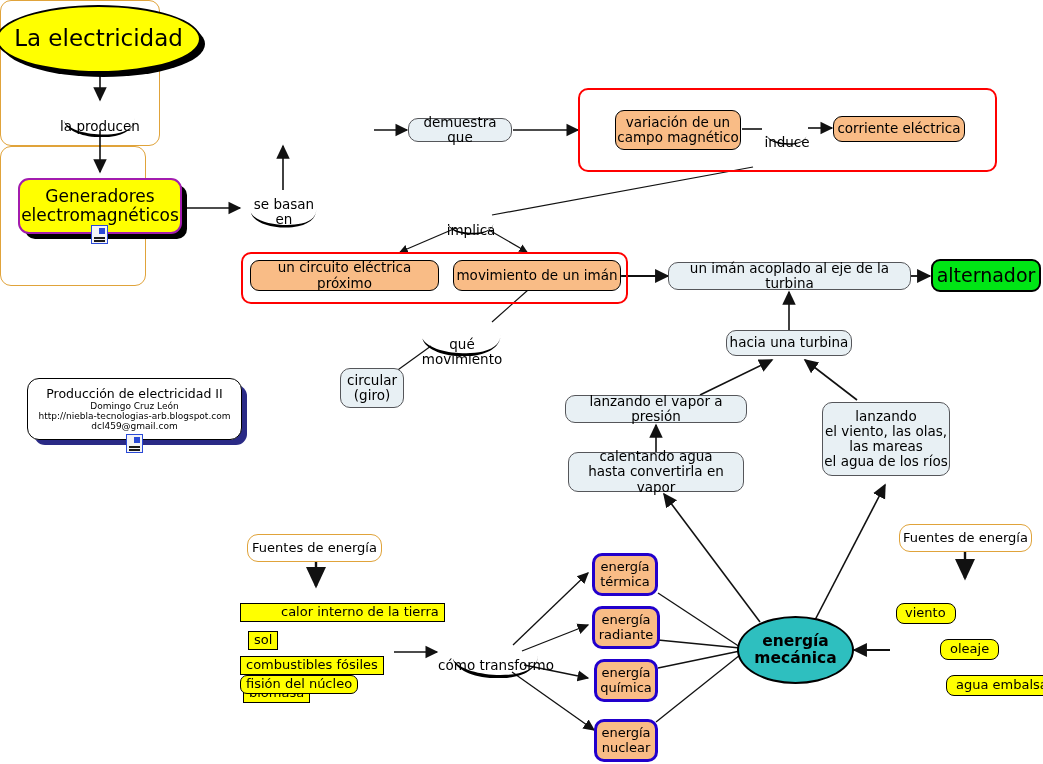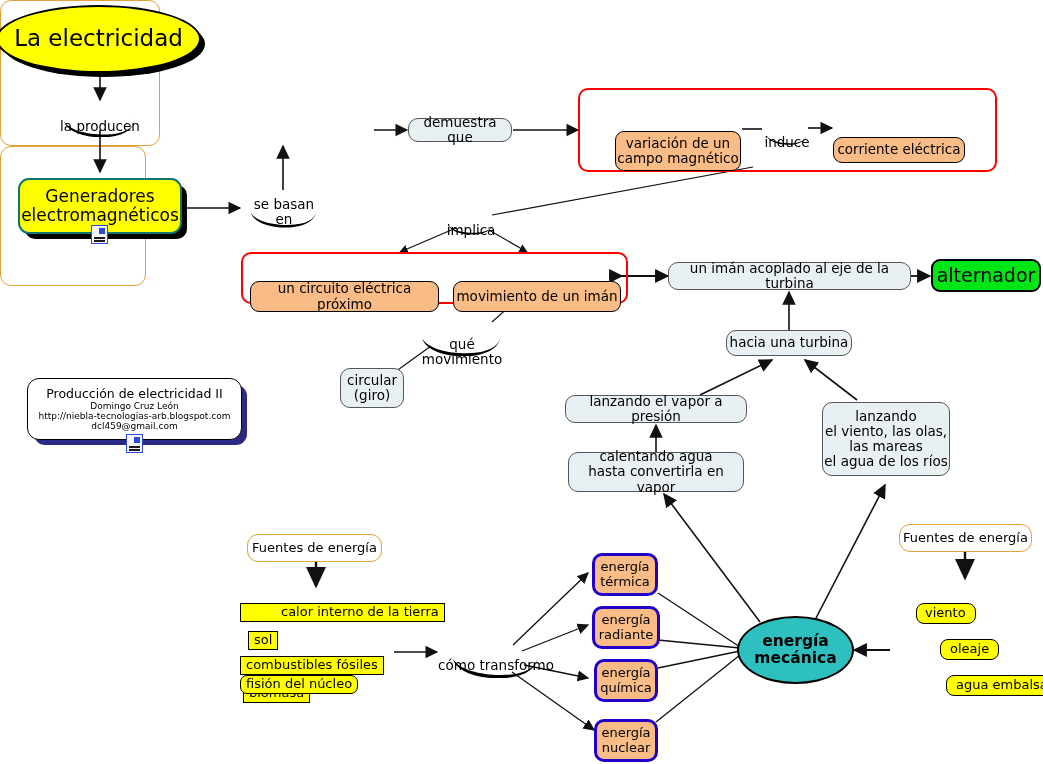--- a/index.html
+++ b/index.html
@@ -49,21 +49,21 @@
   .ellipse-teal {
     background: #2ebfbf;
     border: 2px solid #000000;
     border-radius: 50%;
     font-size: 15.5px;
     font-weight: bold;
   }
   
   .box-yellow-big {
     background: #ffff00;
-    border: 2px solid #0f766e;
+    border: 2px solid #a21caf;
     border-radius: 11px;
     font-size: 17px;
     box-shadow: 6px 6px 0 -1px #000000;
   }
   
   .box-gold {
     background: #f5b60d;
     border: 2px solid #000000;
     border-radius: 9px;
     font-size: 17.5px;
@@ -74,21 +74,20 @@
     border: 1.6px solid #55565a;
     border-radius: 10px;
     font-size: 13.5px;
   }
   
   .box-peach {
     background: #f9bc86;
     border: 1.8px solid #000000;
     border-radius: 9px;
     font-size: 13.5px;
-    margin-top: 21px;
   }
   
   .box-peach-blue {
     background: #f9bc86;
     border: 3px solid #2200cc;
     border-radius: 10px;
     font-size: 13px;
   }
   
   .box-green {
@@ -444,17 +443,17 @@
   <div class="node box-peach-blue" style="left:594px; top:719px; width:64px; height:43px;">
     <span>energía
 nuclear</span>
   </div>
 
   <div class="node box-goldline" style="left:899px; top:524px; width:133px; height:28px;">
     <span>Fuentes de energía</span>
   </div>
   <div class="container-goldline" style="left:890px; top:578px; width:144px; height:138px;"></div>
 
-  <div class="tag-yellow-round" style="left:916px; top:603px;padding-left:8px;">viento</div>
+  <div class="tag-yellow-round" style="left:896px; top:603px;padding-left:8px;">viento</div>
   <div class="tag-yellow-round" style="left:940px; top:639px;">oleaje</div>
   <div class="tag-yellow-round" style="left:946px; top:675px;">agua embalsada</div>
 
 </div>
 
 </body></html>

